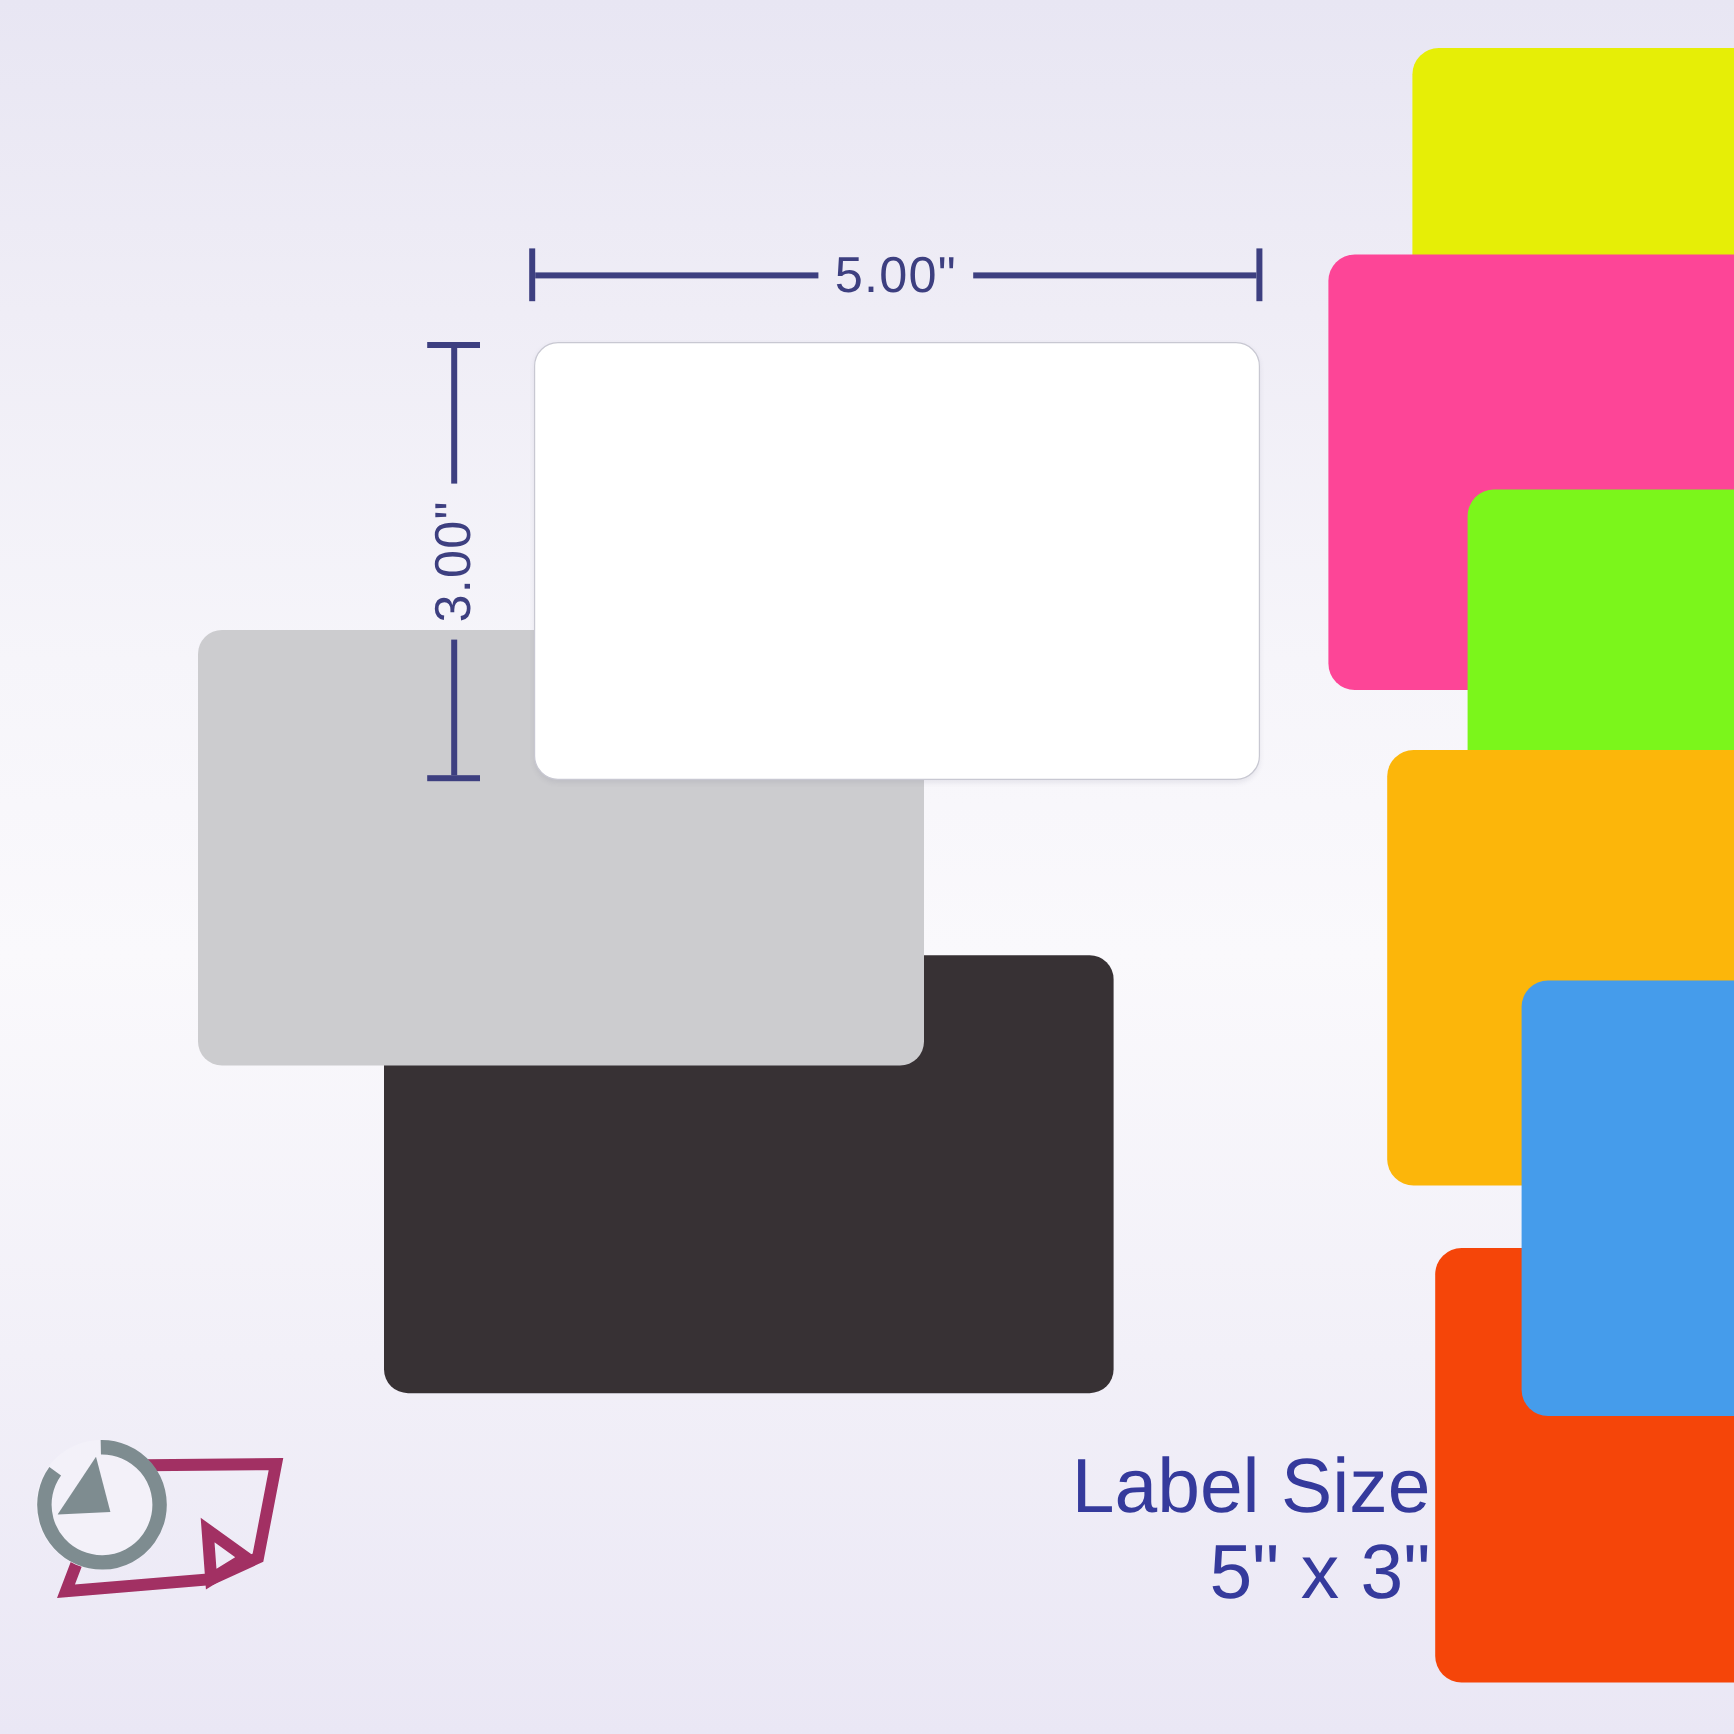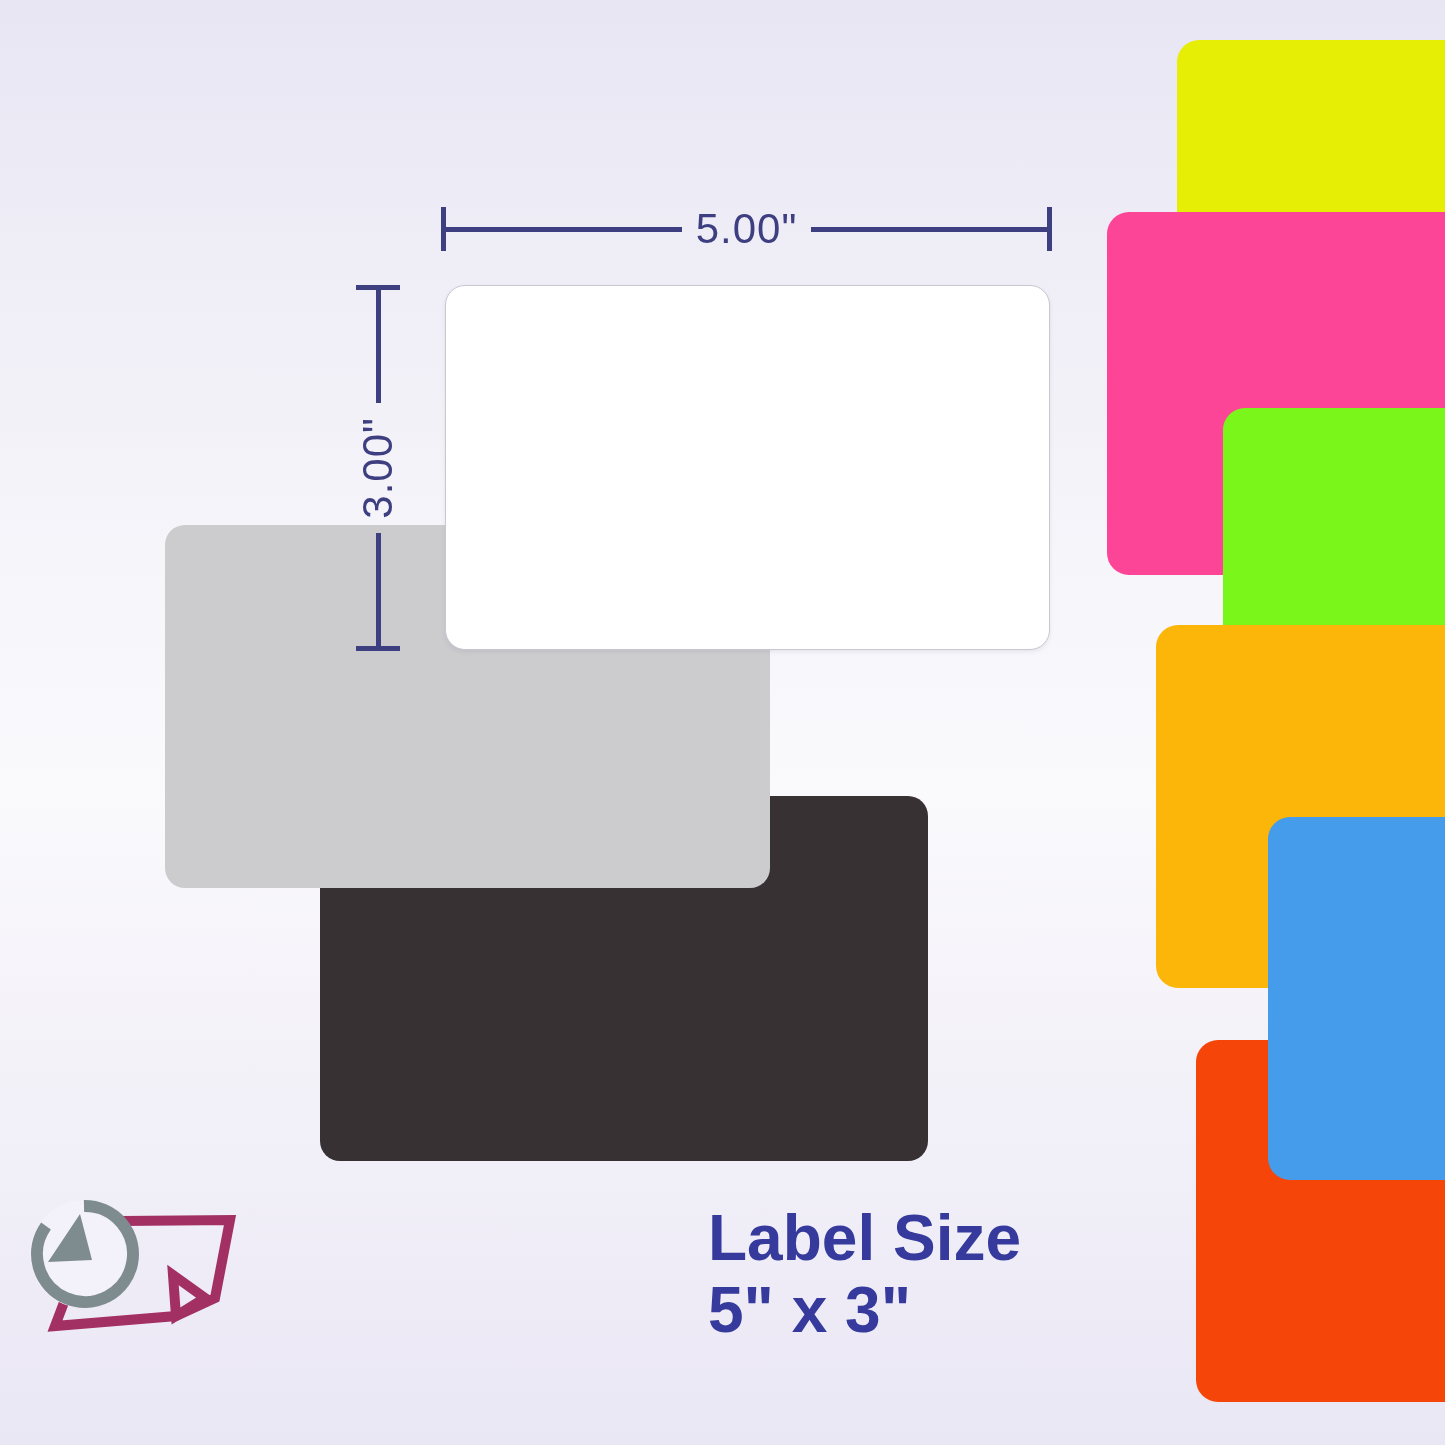--- a/index.html
+++ b/index.html
@@ -30,22 +30,22 @@
   .dim-v{left:356px;top:285px;width:44px;height:366px;flex-direction:column;}
   .cap-v{width:5px;height:44px;background:#3d3f80;flex:0 0 auto;}
   .cap-h{height:5px;width:44px;background:#3d3f80;flex:0 0 auto;}
   .seg-h{height:5px;background:#3d3f80;flex:1 1 auto;}
   .seg-v{width:5px;background:#3d3f80;flex:1 1 auto;}
   .dim-text{font-size:42px;letter-spacing:1px;padding:0 14px;white-space:nowrap;}
   .dim-text-v{font-size:42px;letter-spacing:1px;padding:14px 0;white-space:nowrap;
     writing-mode:vertical-rl;transform:rotate(180deg);}
 
   
-  .caption{position:absolute;left:708px;top:1202px;width:500px;z-index:20;
-    text-align:left;color:#353a9c;font-weight:bold;font-size:64px;line-height:72px;}
+  .caption{position:absolute;left:692px;top:1202px;width:500px;z-index:20;
+    text-align:right;color:#353a9c;font-weight:normal;font-size:64px;line-height:72px;}
 
   
   .logo{position:absolute;left:30px;top:1190px;width:215px;height:168px;z-index:20;}
 </style>
 </head>
 <body>
 
 <div class="canvas">
 
   <div class="label swatch sw-yellow" style="background-color: rgb(230, 238, 6);"></div>

